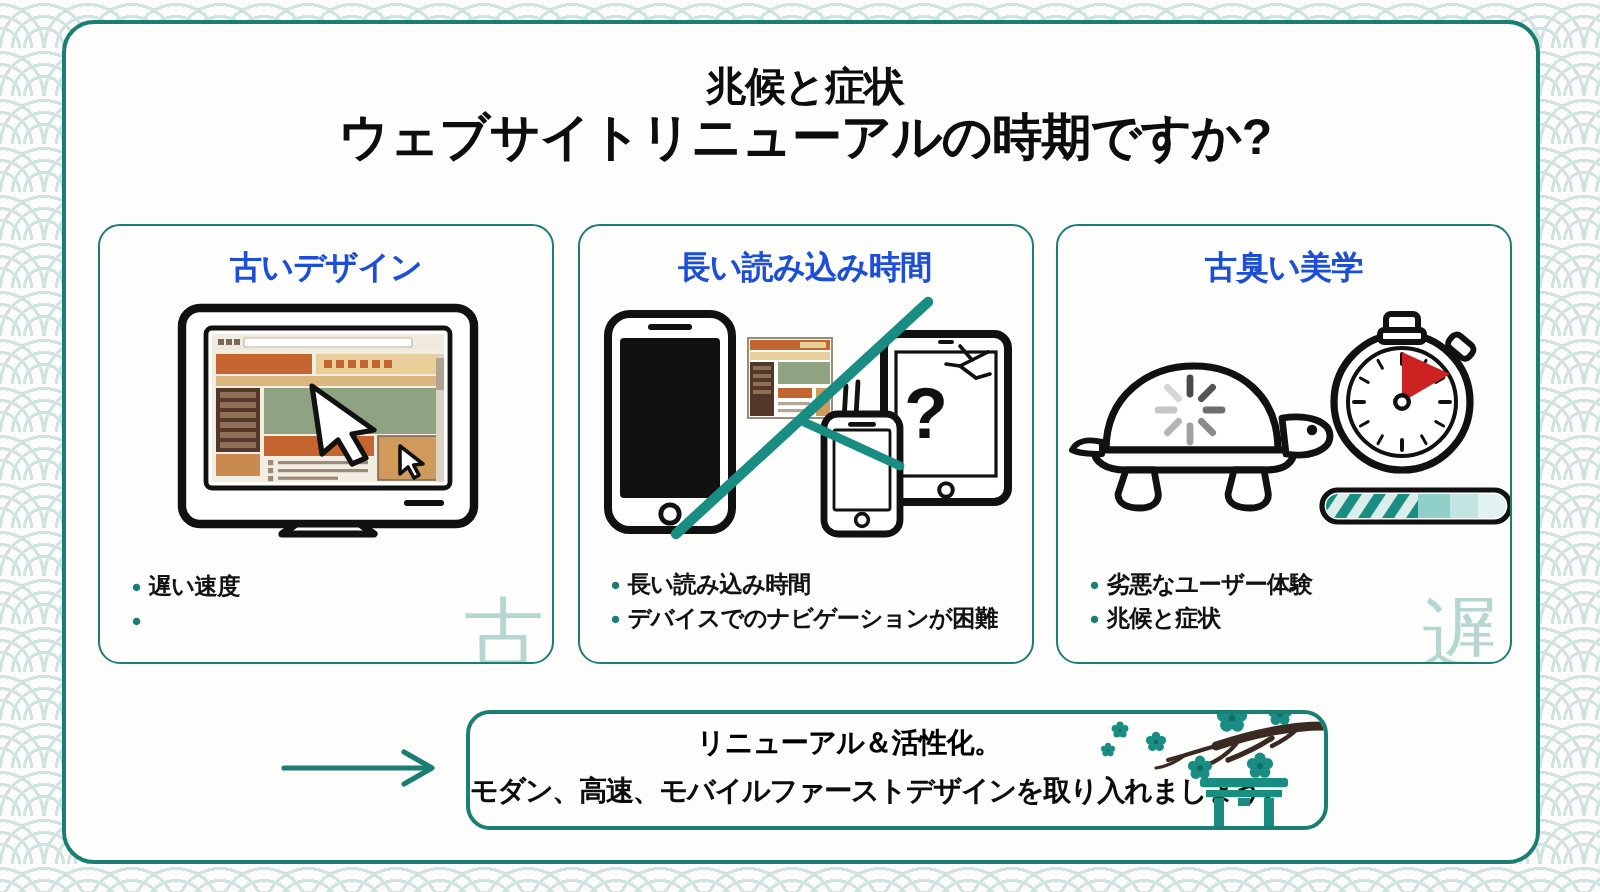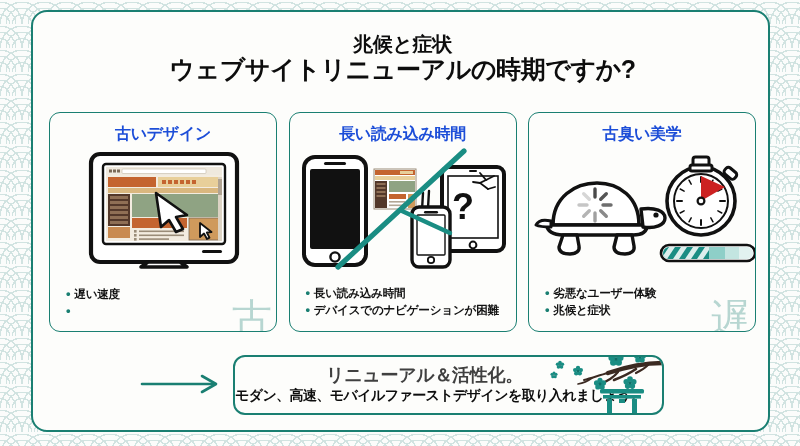--- a/index.html
+++ b/index.html
@@ -187,23 +187,23 @@
     box-sizing: border-box;
     background: #fdfdfb;
     overflow: hidden;
   }
   #footer-headline {
     position: absolute;
     left: 0;
     top: 6px;
     width: 431px;
     text-align: center;
-    font-size: 18px;
+    font-size: 14px;
     font-weight: bold;
-    color: #404040;
+    color: #000000;
     letter-spacing: -0.3px;
     padding-right: 52px;
     box-sizing: border-box;
   }
   #footer-sub {
     position: absolute;
     left: 0;
     top: 30px;
     width: 431px;
     text-align: center;

